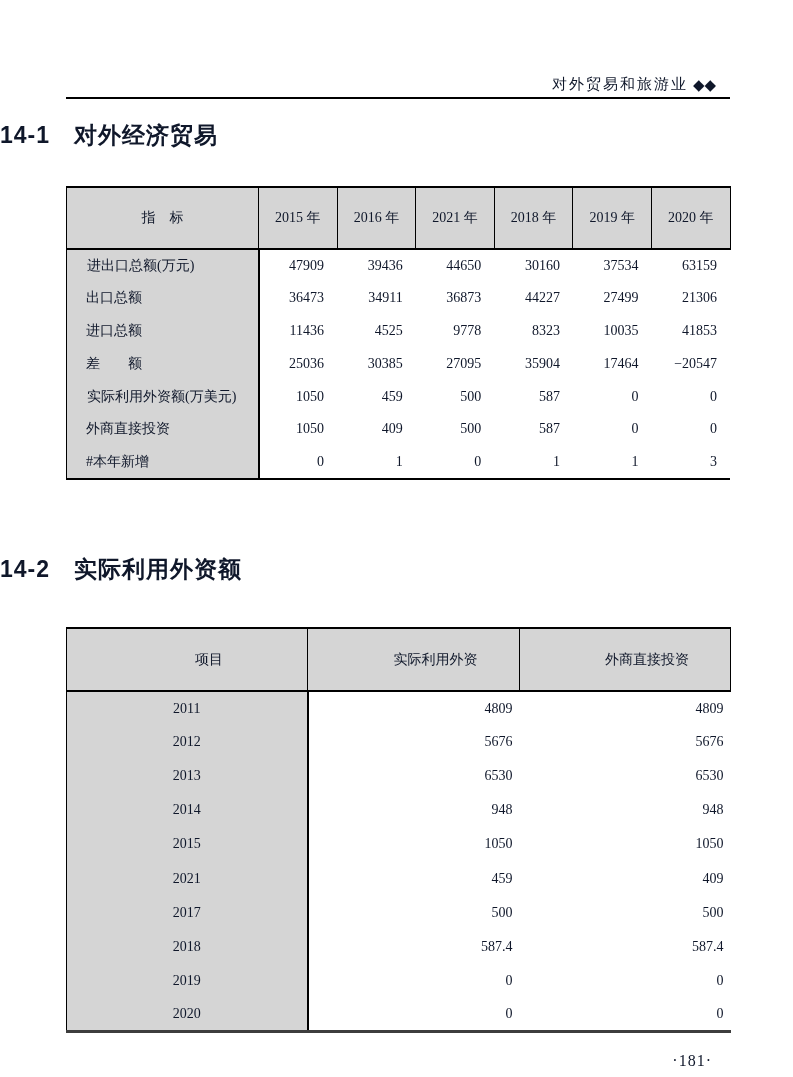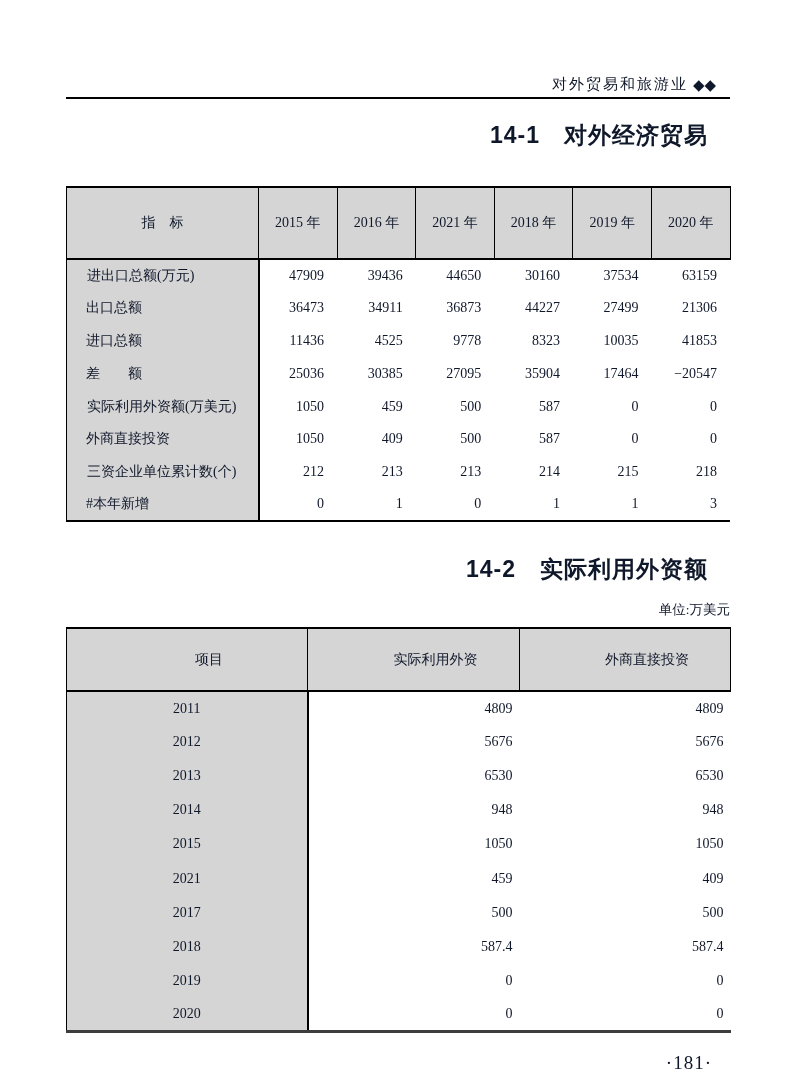--- a/index.html
+++ b/index.html
@@ -12,51 +12,51 @@
   .topbar { position:absolute; left:66px; top:51px; width:664px; }
   .topbar-text {
     display:flex; justify-content:flex-end; align-items:center; padding-right:14px;
     font-family:"Liberation Sans","DejaVu Sans",sans-serif; font-size:15px; letter-spacing:2px;
   }
   .diamonds { margin-left:5px; font-size:15px; letter-spacing:0; }
   .topbar-rule { margin-top:3px; border-top:2.5px solid #000; height:0; }
 
   
   .doc-title {
-    position:absolute; left:0; width:708px; text-align:right;
+    position:absolute; left:0; width:708px; text-align:left;
     font-family:"Liberation Sans","DejaVu Sans",sans-serif; font-weight:bold;
     font-size:23px; letter-spacing:1px;
   }
   #title1 { top:96px; }
   #title2 { top:530px; }
 
   .unit-note { position:absolute; left:66px; top:577px; width:664px; text-align:right; font-size:13.5px; }
 
   
   table { border-collapse:collapse; table-layout:fixed; }
   thead th {
     background:#d5d5d5; border:1px solid #000; border-top:2px solid #000; border-bottom:2px solid #000;
     font-weight:normal; font-size:14px; text-align:center; vertical-align:middle;
   }
   tbody td { font-size:14px; vertical-align:middle; }
 
   .t1 { position:absolute; left:66px; top:162px; width:664px; border-bottom:2px solid #000; }
-  .t1 thead th { height:72px; }
+  .t1 thead th { height:62px; }
   .t1 tbody td { height:32.8px; }
   .t1 td.lab { background:#d5d5d5; border-left:1px solid #000; border-right:2px solid #000; padding-left:20px; }
   .t1 td.lab.indent { padding-left:19px; }
   .t1 td.val { text-align:right; padding-right:13px; }
 
   .t2 { position:absolute; left:66px; top:603px; width:664px; border-bottom:3px solid #3d3d3d; }
   .t2 thead th { height:63px;padding-left:44px; }
   .t2 tbody td { height:34.1px; }
   .t2 td.year { background:#d5d5d5; border-left:1px solid #000; border-right:2px solid #000; text-align:center; }
   .t2 td.val { text-align:right; padding-right:7px; }
 
-  .page-number { position:absolute; left:66px; top:1028px; width:646px; text-align:right; font-size:19px; letter-spacing:1px; }
+  .page-number { position:absolute; left:66px; top:1028px; width:646px; text-align:right; font-size:16px; letter-spacing:1px; }
 </style>
 </head>
 <body>
 
 <div class="page">
 
   <div class="topbar">
     <div class="topbar-text">
       <span>对外贸易和旅游业</span>
       <span class="diamonds">◆◆</span>
@@ -136,43 +136,33 @@
         <tr>
           <td class="lab indent">外商直接投资</td>
           <td class="val">1050</td>
           <td class="val">409</td>
           <td class="val">500</td>
           <td class="val">587</td>
           <td class="val">0</td>
           <td class="val">0</td>
         </tr>
         <tr>
-          <td class="lab">三资企业单位累计数(个)</td>
-          <td class="val">212</td>
-          <td class="val">213</td>
-          <td class="val">213</td>
-          <td class="val">214</td>
-          <td class="val">215</td>
-          <td class="val">218</td>
-        </tr>
-        <tr>
           <td class="lab indent">#本年新增</td>
           <td class="val">0</td>
           <td class="val">1</td>
           <td class="val">0</td>
           <td class="val">1</td>
           <td class="val">1</td>
           <td class="val">3</td>
         </tr>
       </tbody>
   </table>
 
   <div class="doc-title" id="title2">14-2　实际利用外资额</div>
 
-  <div class="unit-note">单位:万美元</div>
 
   <table class="t2">
     <colgroup>
       <col style="width:241px">
         <col style="width:212px">
         <col style="width:211px">
     </colgroup>
     <thead>
       <tr>
           <th>项目</th>

